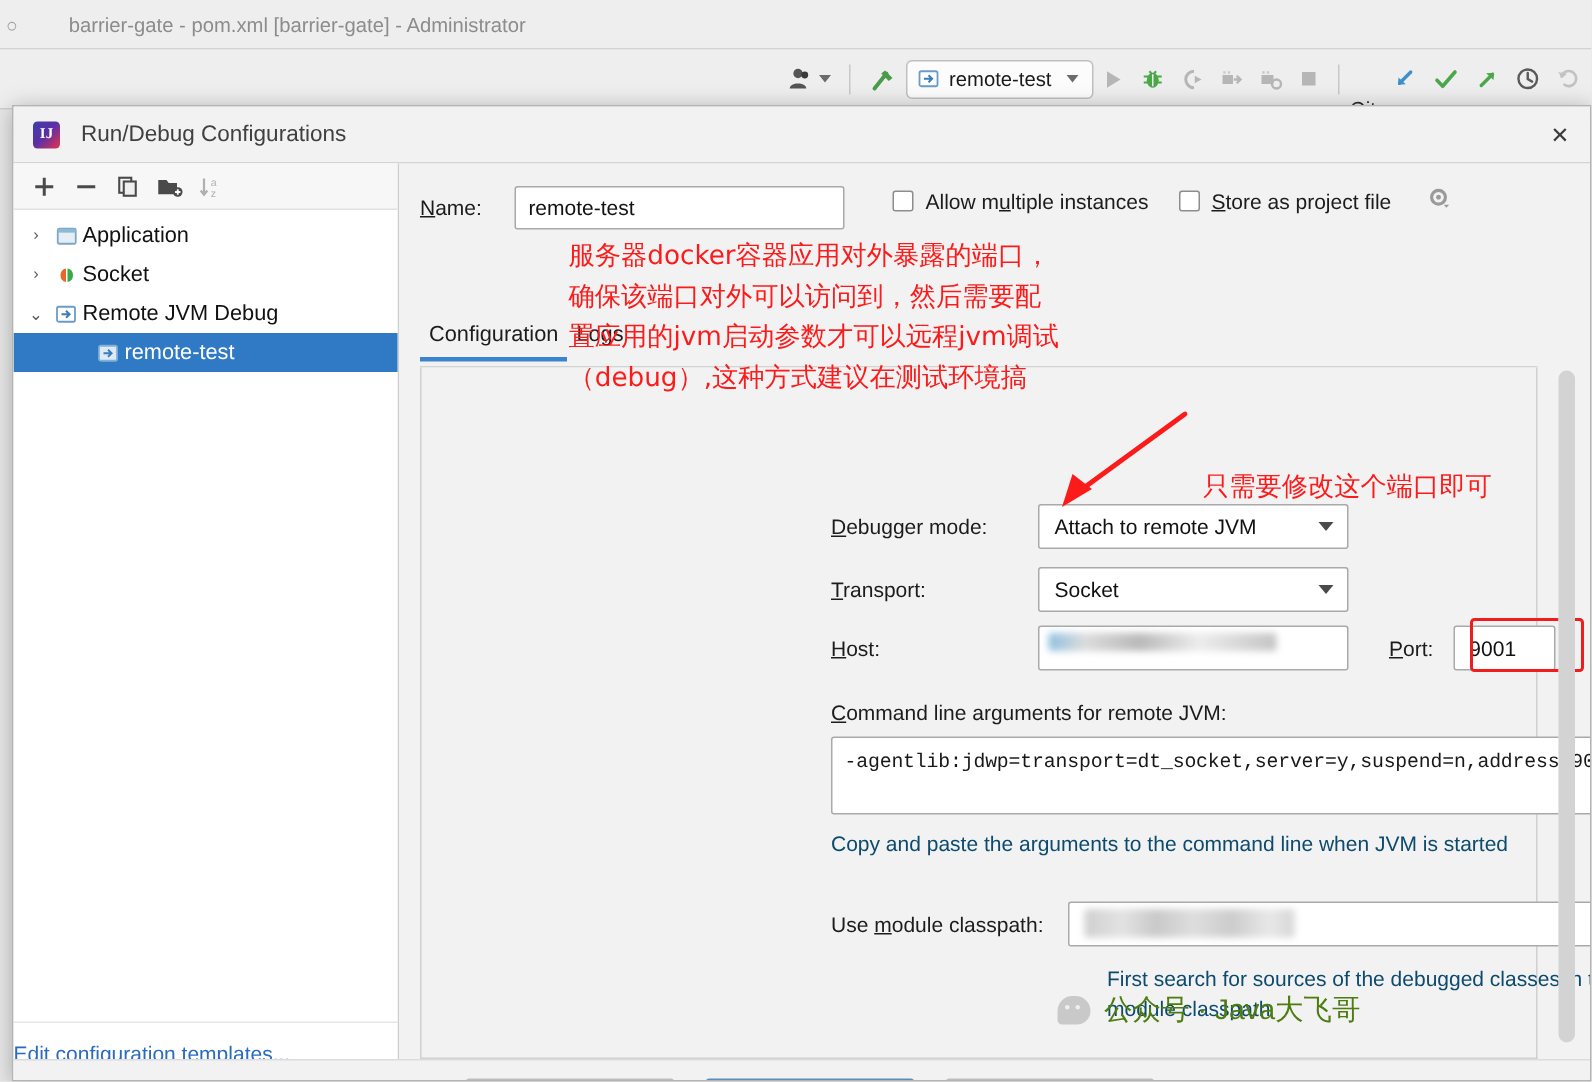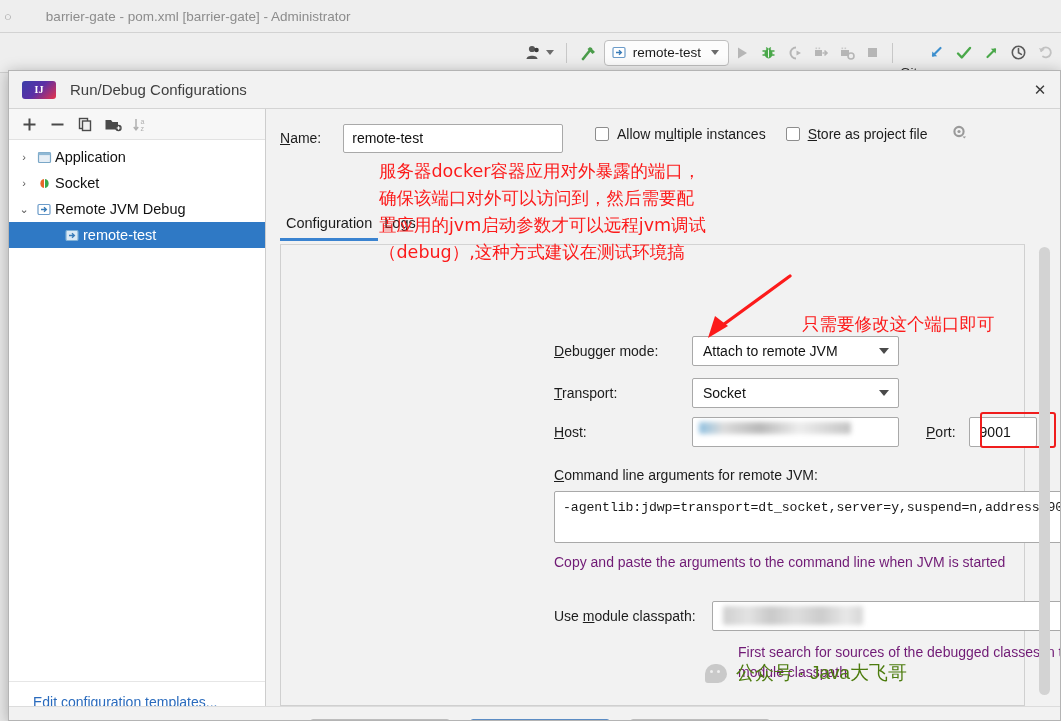--- a/index.html
+++ b/index.html
@@ -52,21 +52,21 @@
     border: 1px solid #b4b4b4;
     box-shadow: 0 2px 14px rgba(0,0,0,.28);
     overflow: hidden;
   }
   .dlg-header {
     position: relative; height: 38px; background: #f2f2f2;
     border-bottom: 1px solid #d4d4d4;
     display: flex; align-items: center; padding-left: 13px;
   }
   .dlg-icon {
-    width: 34px; height: 18px; border-radius: 3px;
+    width: 18px; height: 18px; border-radius: 3px;
     background: linear-gradient(135deg,#3b3fa8 0%,#5b2fa6 48%,#e8334a 100%);
     display: flex; align-items: center; justify-content: center;
     color: #fff; font-size: 10px; font-weight: bold;
     font-family: "Liberation Serif", serif;
   }
   .dlg-title { margin-left: 14px; font-size: 15px; color: #404040; }
   .dlg-close {
     position: absolute; right: 10px; top: 9px;
     width: 20px; height: 20px; display: flex;
     align-items: center; justify-content: center;
@@ -90,21 +90,21 @@
   .tree-list { flex: 1; padding-top: 4px; background: #fff; }
   .tree-row {
     height: 26px; display: flex; align-items: center;
     font-size: 14.5px; color: #111; cursor: pointer; padding-left: 6px;
   }
   .tree-row.selected { background: #2f79c5; color: #fff; }
   .tw { width: 18px; text-align: center; color: #5a5a5a; font-size: 11px; }
   .ticon { width: 22px; display: flex; align-items: center; justify-content: center; }
   .tree-row.child { padding-left: 52px; }
   .tree-bottom {
-    height: 40px; display: flex; align-items: center; padding-left: 24px;
+    height: 40px; display: flex; align-items: center; padding-left: 0;
     background: #fff; border-top: 1px solid #e6e6e6;
   }
   .tmpl-link { color: #2a6bbd; font-size: 14px; cursor: pointer; }
 
   
   .form-panel {
     flex: 1; position: relative; background: #f2f2f2;
     padding: 14px 0 0 0; overflow: hidden;
   }
   .row { display: flex; align-items: center; }
@@ -184,21 +184,21 @@
   }
   .cmd-area {
     position: absolute; left: 288px; top: 382px;
     width: 722px; height: 52px; background: #fff;
     border: 1px solid #a9a9a9; border-radius: 2px;
     padding: 7px 8px; font-family: "Liberation Mono", monospace;
     font-size: 13.2px; color: #181818; letter-spacing: -0.1px;
     word-break: break-all; line-height: 1.35;
   }
   .hint {
-    position: absolute; font-size: 14px; color: #701a75; line-height: 1.45;
+    position: absolute; font-size: 14px; color: #0c4a6e; line-height: 1.45;
   }
 
   .mod-help { position: absolute; left: 472px; top: 533px; width: 500px; }
 
   
   .vscroll {
     position: absolute; right: 10px; top: 138px;
     width: 11px; height: 457px; background: #f2f2f2;
   }
   .vthumb { position: absolute; left: 0; top: 0; width: 11px; height: 448px;

